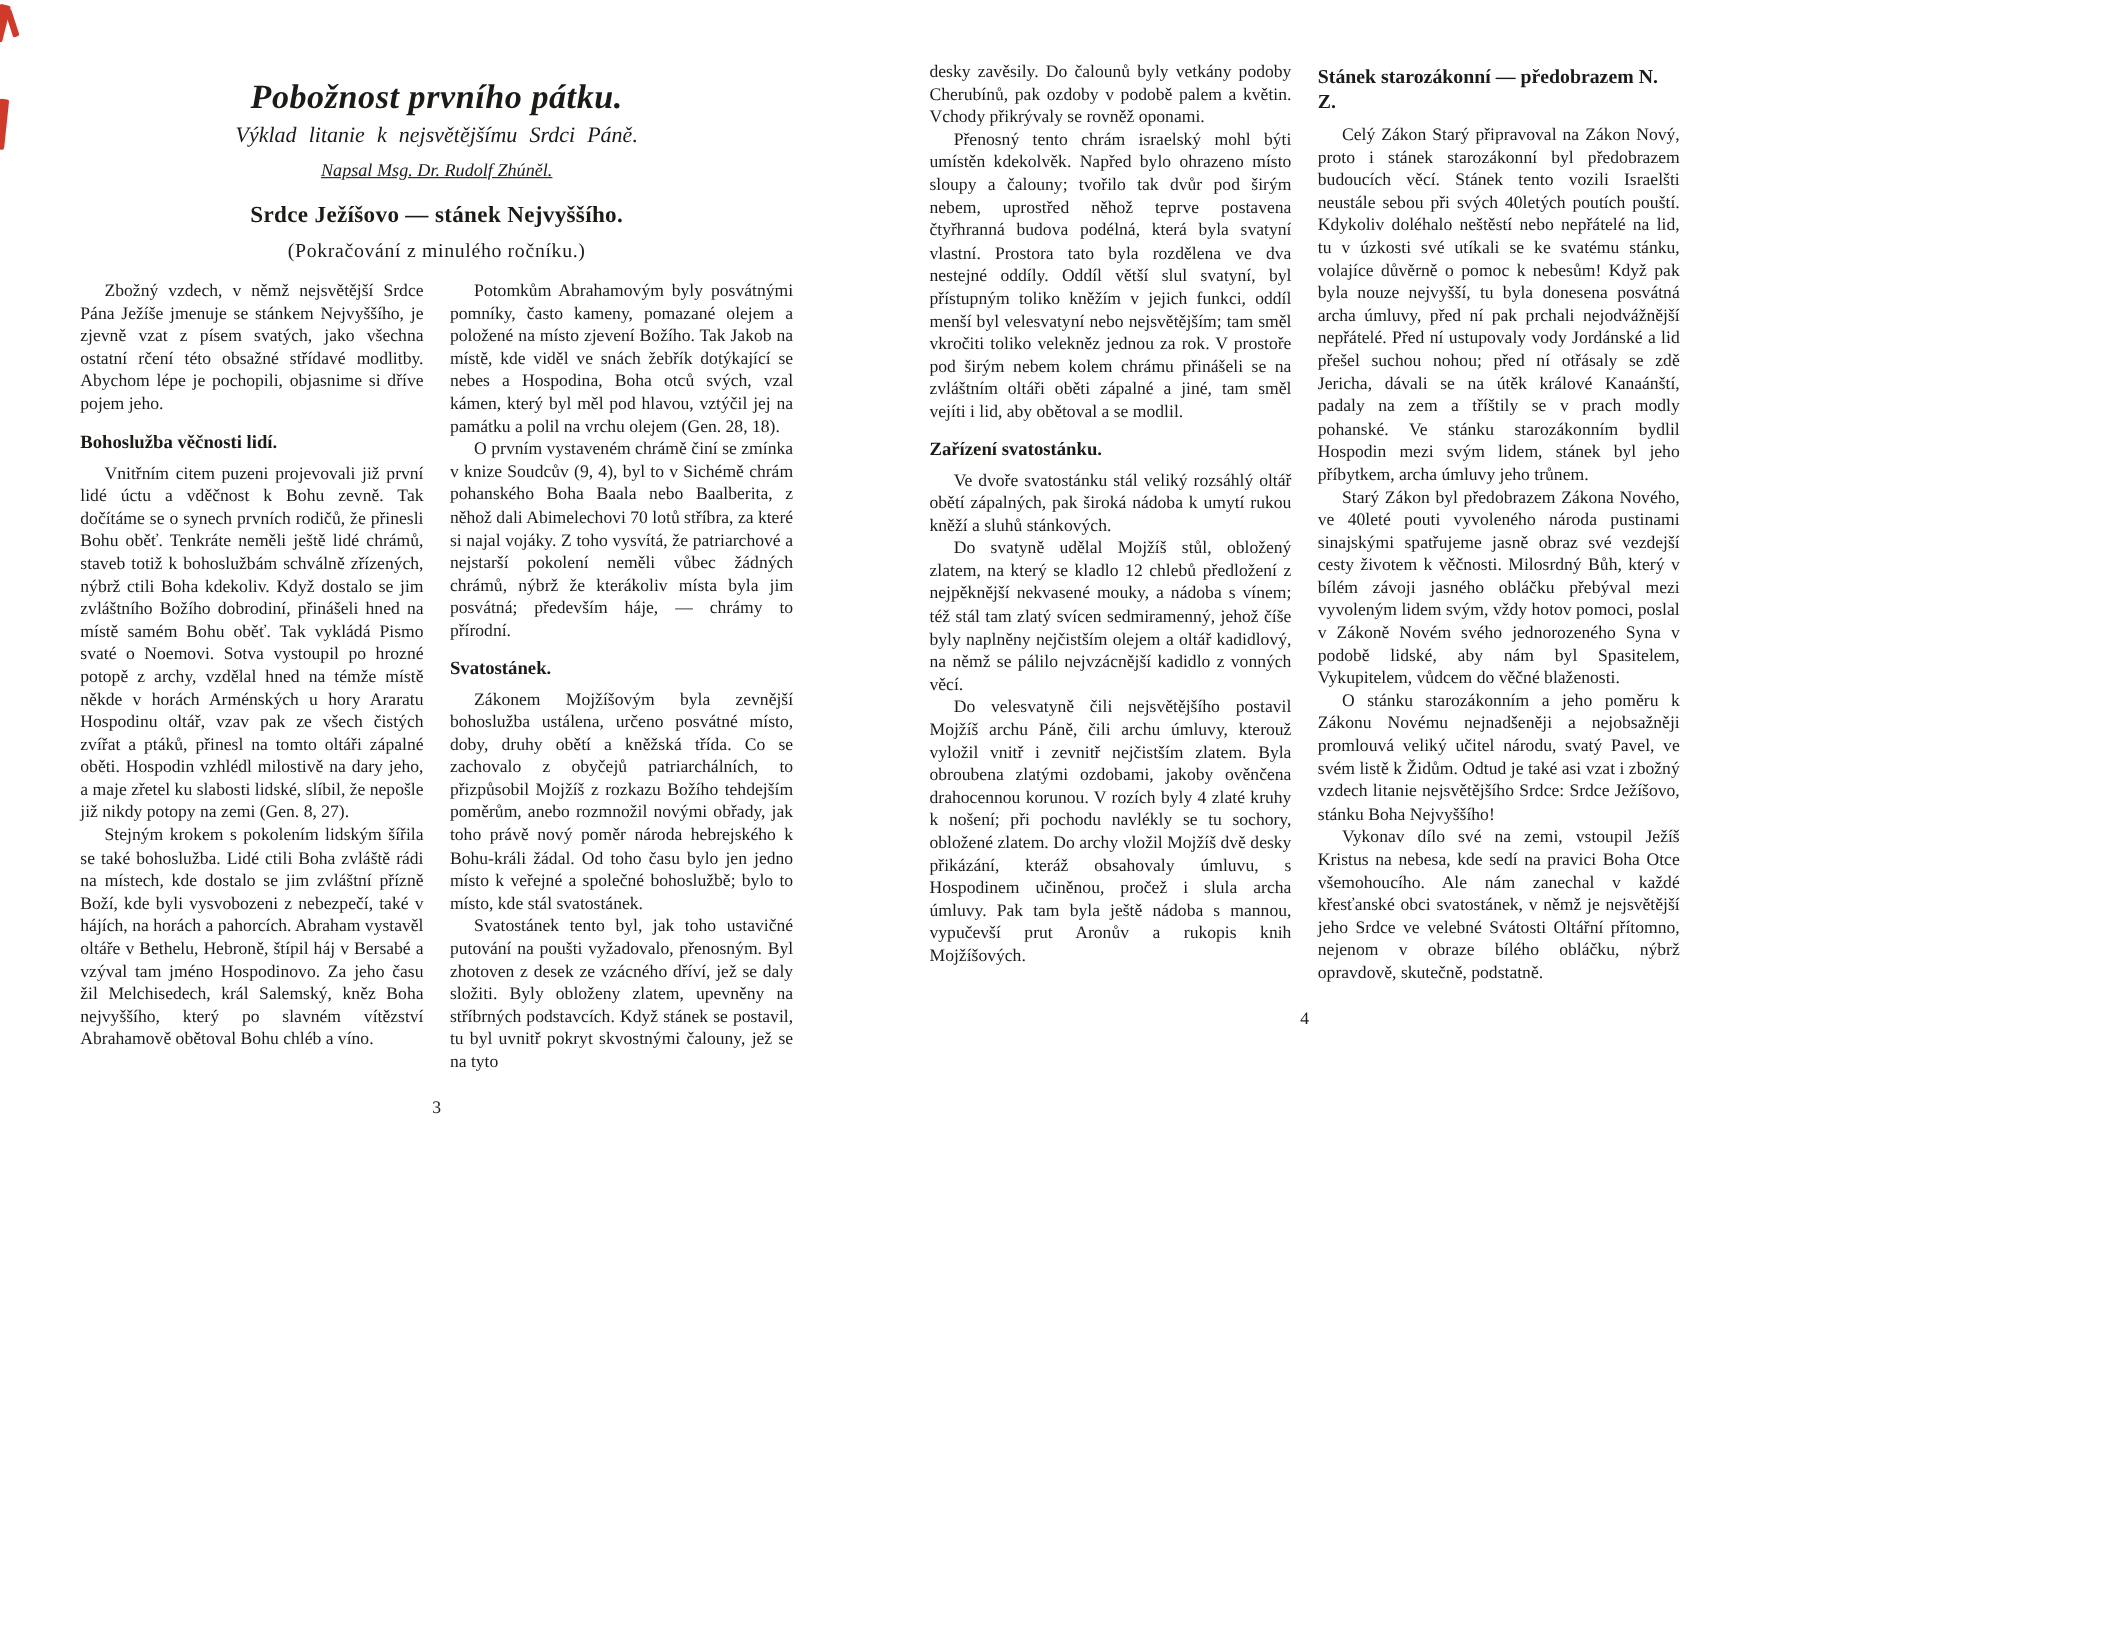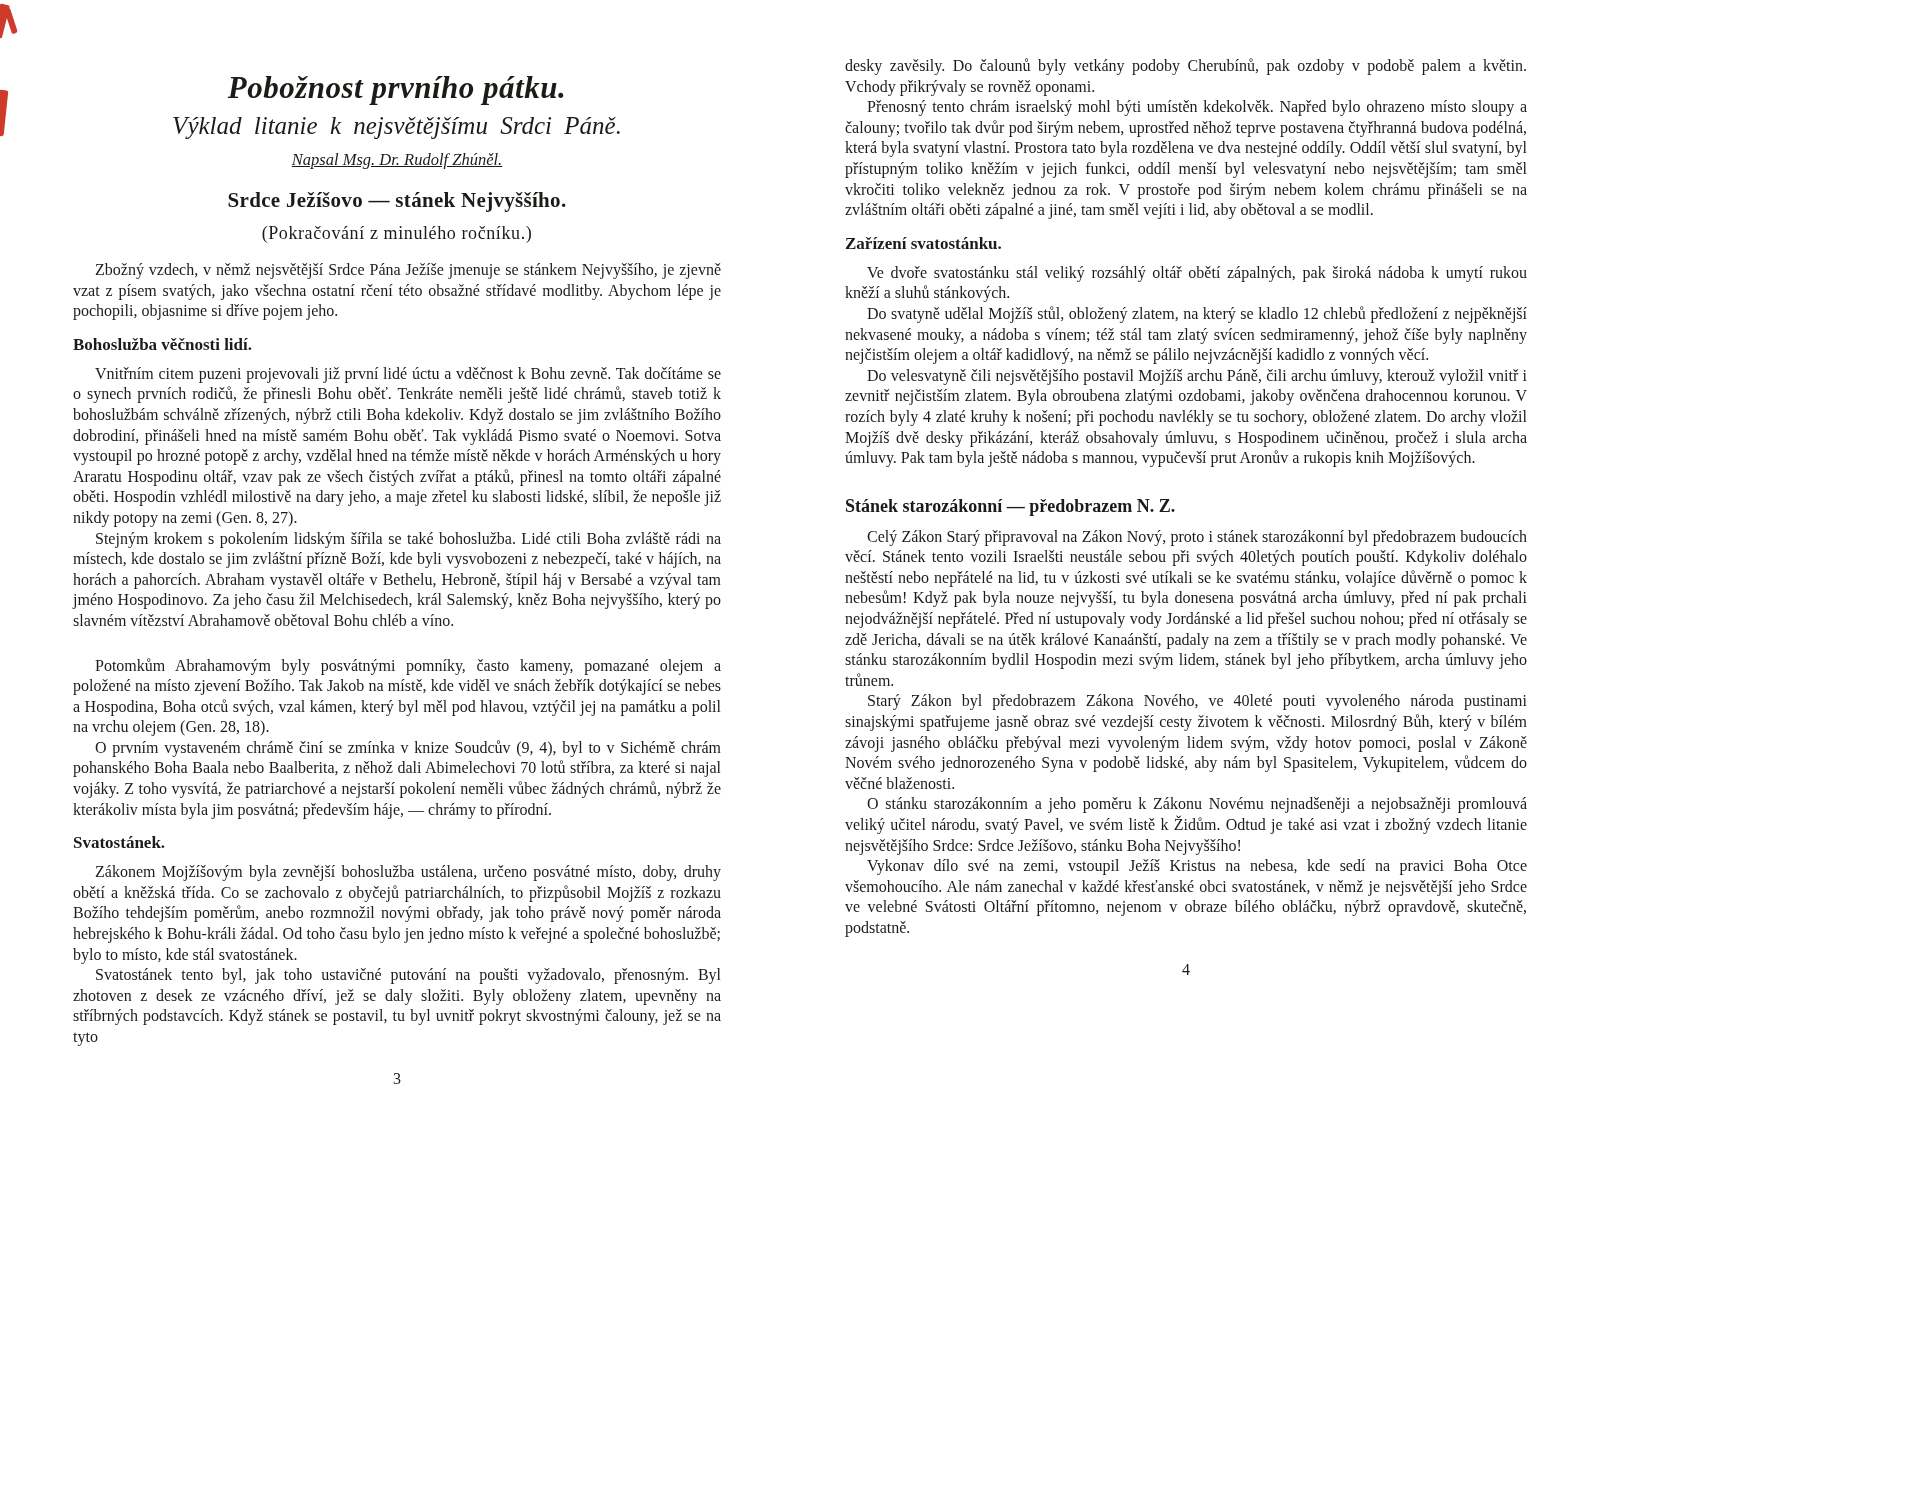--- a/index.html
+++ b/index.html
@@ -20,26 +20,26 @@
   .page{position:absolute;}
   .page-left{left:73px;top:60px;width:648px;}
   .page-right{left:845px;top:56px;width:682px;}
 
   .hdr{text-align:center;}
   .title{
     margin:10px 0 6px 0;
     font-size:31px;font-weight:600;font-style:italic;
     letter-spacing:.5px;
   }
-  .subtitle{font-size:25px;font-style:italic;margin:2px 0 10px 0;word-spacing:6px;}
+  .subtitle{font-size:20px;font-style:italic;margin:2px 0 10px 0;word-spacing:6px;}
   .byline{font-size:16.5px;font-style:italic;margin:4px 0 18px 0;text-decoration:underline;}
   .chapter{font-size:21px;font-weight:bold;margin:10px 0 10px 0;letter-spacing:.3px;}
   .note{font-size:18px;margin:0 0 16px 0;letter-spacing:.6px;}
 
-  .cols{display:flex;gap:24px;align-items:flex-start;flex-direction:column;}
+  .cols{display:flex;gap:24px;align-items:flex-start;}
   .col{flex:1;min-width:0;}
   .para{
     margin:0;
     font-size:16px;line-height:20.6px;
     text-align:justify;
     text-indent:22px;
   }
   .para.noindent{text-indent:0;}
   .subhead{
     font-size:17px;font-weight:bold;text-align:left;

